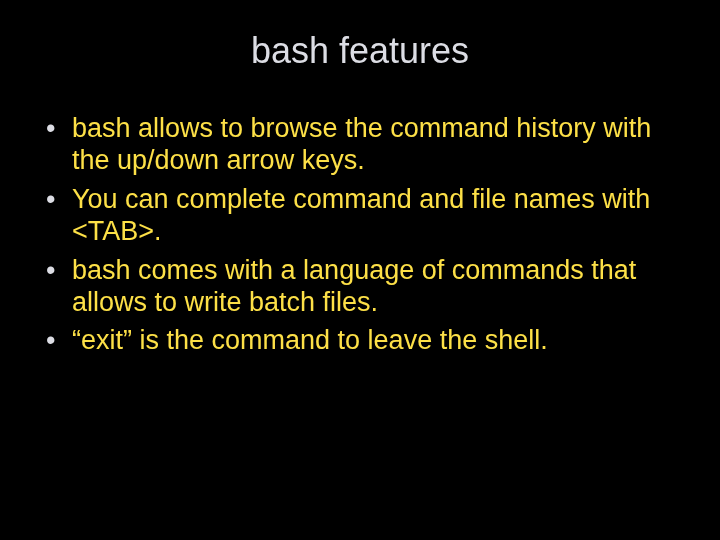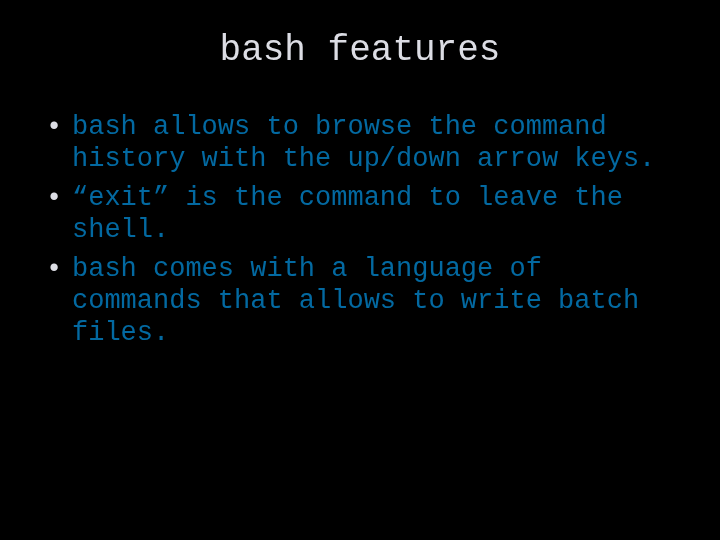--- a/index.html
+++ b/index.html
@@ -10,54 +10,54 @@
     background: #000000;
     color: #dcdde4;
     font-family: Arial, Helvetica, sans-serif;
     overflow: hidden;
   }
   .slide {
     width: 720px;
     height: 540px;
     box-sizing: border-box;
     padding: 20px 30px 30px 30px;
-    font-family: Liberation Mono, monospace;
   }
   .title {
     text-align: center;
     font-size: 36px;
     font-weight: normal;
     margin: 10px 0 40px 0;
     color: #dcdde4;
   }
   ul.bullets {
     list-style: none;
     margin: 0;
     padding: 0 10px 0 10px;
   }
   ul.bullets li {
     position: relative;
     font-size: 27px;
     line-height: 1.2;
-    color: #0369a1;
+    color: #fde047;
     padding-left: 32px;
     margin-bottom: 6px;
   }
   ul.bullets li::before {
     content: "•";
     position: absolute;
     left: 6px;
     top: 0;
     font-size: 27px;
     color: #dcdde4;
   }
 </style>
 </head>
 <body>
 
 <div class="slide">
   <h1 class="title">bash features</h1>
   <ul class="bullets">
     <li>bash allows to browse the command history with the up/down arrow keys.</li>
+    <li>You can complete command and file names with &lt;TAB&gt;.</li>
+    <li>bash comes with a language of commands that allows to write batch files.</li>
     <li>“exit” is the command to leave the shell.</li>
-    <li>bash comes with a language of commands that allows to write batch files.</li>
   </ul>
 </div>
 
 </body></html>

